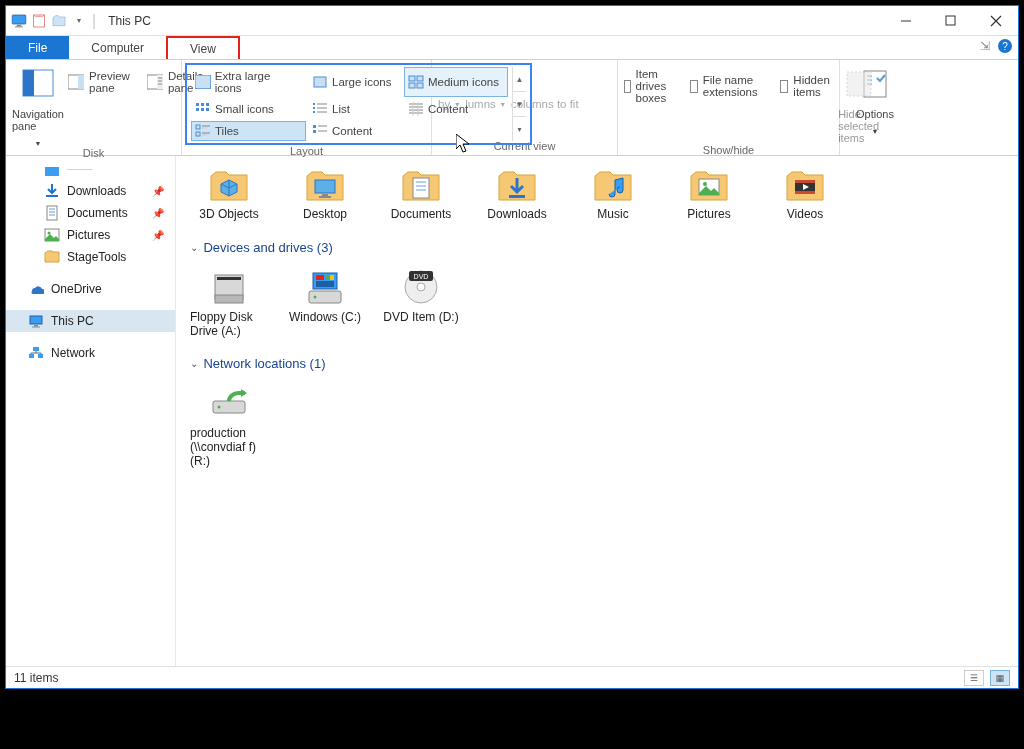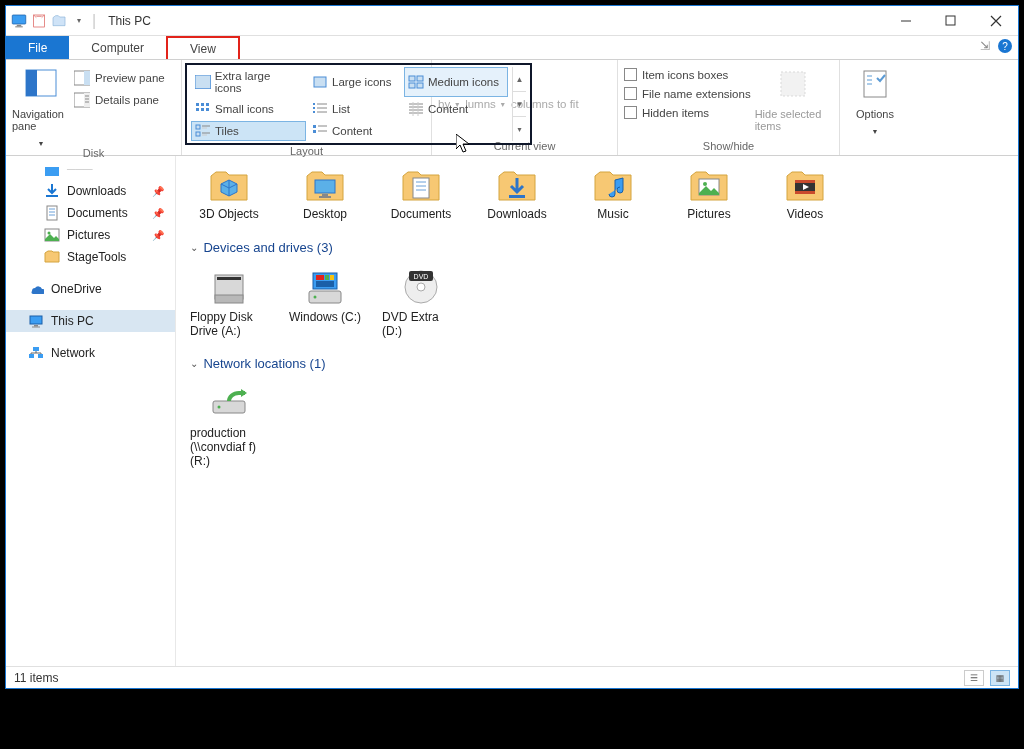--- a/index.html
+++ b/index.html
@@ -23,26 +23,26 @@
 .tab-help { position: absolute; right: 6px; top: 3px; display:flex; gap:8px; align-items:center;}
 .help-circle { width:14px; height:14px; border-radius:50%; background:#1a76d2; color:#fff; font-size:10px; display:flex; align-items:center; justify-content:center;}
 
 
 .ribbon { height: 96px; display: flex; border-bottom: 1px solid #d0d0d0; background:#fff; position:relative;}
 .rgroup { border-right: 1px solid #e0e0e0; display:flex; flex-direction:column; }
 .rgroup-body { flex:1; display:flex; align-items:flex-start; padding:4px 6px 0 6px; gap:4px;}
 .rgroup-label { text-align:center; font-size:11px; color:#666; padding-bottom:3px;}
 .big-btn { display:flex; flex-direction:column; align-items:center; justify-content:center; width:58px; font-size:11px; color:#444; gap:8px; padding-top:4px;}
 .big-btn .bb-icon { width:32px; height:32px; }
-.small-btns { display:flex; flex-direction:column; gap:6px; padding-top:6px;}
+.small-btns { display:flex; flex-direction:row; gap:17px; padding-top:6px;}
 .small-btn { display:flex; align-items:center; gap:5px; font-size:11.5px; color:#444; }
 .cb-box { width:13px; height:13px; border:1px solid #888; background:#fff;}
 
 
-.layout-gal { border:2px solid #0f172a; padding:2px 4px; display:flex; position:relative; width:368px; }
+.layout-gal { border:2px solid #3b82f6; padding:2px 4px; display:flex; position:relative; width:368px; }
 .lg-cols { display:flex; flex-direction:column; gap:2px; flex:1;}
 .lg-row { display:flex; gap:2px; }
 .lg-item { display:flex; align-items:center; gap:4px; font-size:11.5px; color:#444; padding:2px 6px 2px 3px; border:1px solid transparent; }
 .lg-item.sel { background:#cce4f6; border:1px solid #7bb4e3; }
 .lg-item.hov { background:#e5f1fb; border:1px solid #7bb4e3; }
 .lg-ico { width:16px; height:14px; }
 .lg-scroll { width:14px; display:flex; flex-direction:column; border-left:1px solid #ddd; margin-left:4px;}
 .lg-sbtn { flex:1; display:flex; align-items:center; justify-content:center; font-size:8px; color:#666;}
 
 .gray-txt { color:#aaa; font-size:11.5px;}
@@ -283,21 +283,21 @@
           </div>
       </div>
       <div class="rgroup-label">Current view</div>
     </div>
 
     <div class="rgroup" style="width:222px;">
       <div class="rgroup-body">
         <div class="small-btns" style="padding-top:4px;">
           <div class="small-btn">
             <span class="cb-box"></span>
-            <span>Item icons boxes</span>
+            <span>Item drives boxes</span>
           </div>
           <div class="small-btn">
             <span class="cb-box"></span>
             <span>File name extensions</span>
           </div>
           <div class="small-btn">
             <span class="cb-box"></span>
             <span>Hidden items</span>
           </div>
         </div>
@@ -488,21 +488,21 @@
               </svg></span>
             <span class="flbl">Windows (C:)</span>
           </div>
           <div class="fitem">
             <span class="fico"><svg viewBox="0 0 44 44" width="44" height="44">
                 <circle cx="22" cy="22" r="16" fill="#eee" stroke="#aaa"></circle>
                 <circle cx="22" cy="22" r="4" fill="#fff" stroke="#aaa"></circle>
                 <rect x="10" y="6" width="24" height="10" rx="2" fill="#333"></rect>
                 <text x="22" y="14" font-size="7" fill="#fff" text-anchor="middle" font-family="Arial">DVD</text>
               </svg></span>
-            <span class="flbl">DVD Extra (D:)</span>
+            <span class="flbl">DVD Item (D:)</span>
           </div>
         </div>
       <div class="section-hdr">
         <span class="chev">⌄</span>
         <span>Network locations (1)</span>
       </div>
       <div class="folder-row" id="netloc-row">
           <div class="fitem">
             <span class="fico"><svg viewBox="0 0 44 44" width="44" height="44">
                 <rect x="6" y="20" width="32" height="12" rx="2" fill="#d8d8d8" stroke="#888"></rect>

